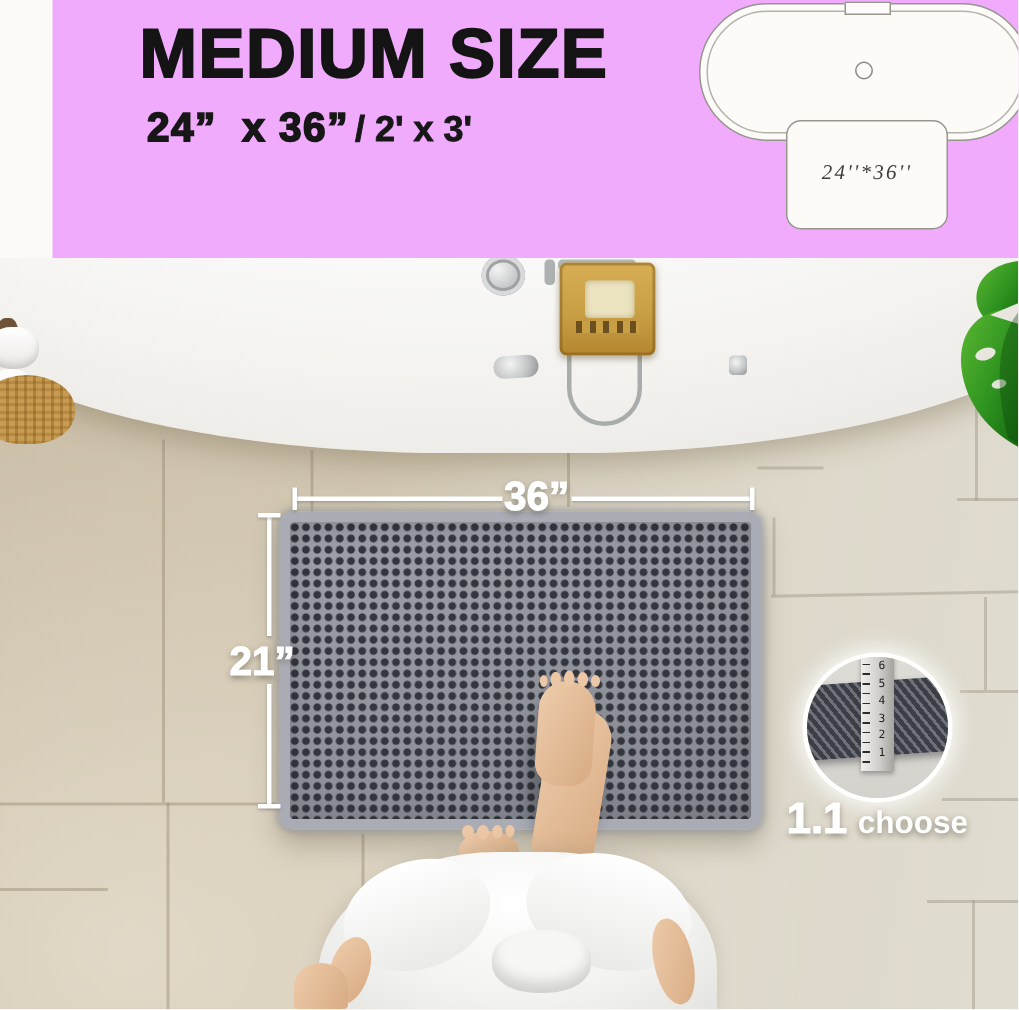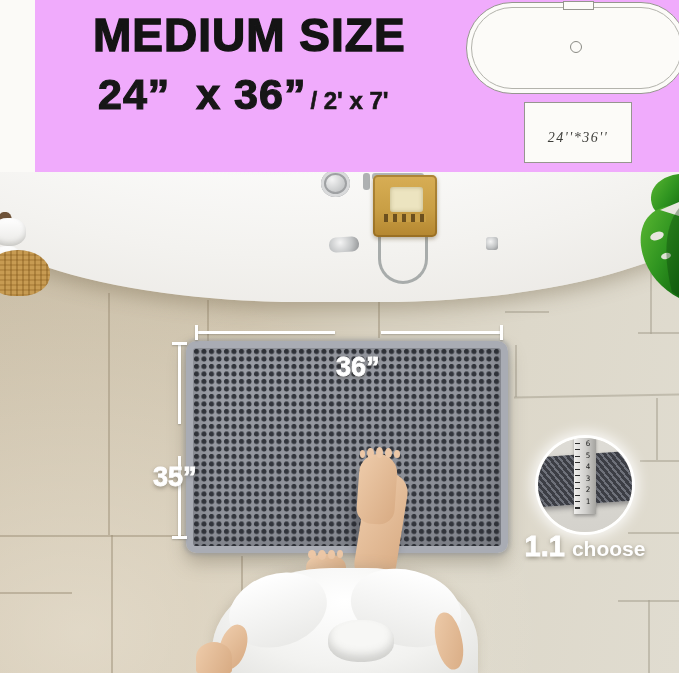--- a/index.html
+++ b/index.html
@@ -4,41 +4,41 @@
 <style>
   html,body{margin:0;padding:0;background:#ffffff;}
   .stage{position:relative;width:679px;height:673px;overflow:hidden;background:#fbfaf7;
          font-family:"Liberation Sans",sans-serif;}
 
   
   .header{position:absolute;left:0;top:0;width:679px;height:172px;background:#f0abfc;z-index:10;margin-left:35px;}
   .title{position:absolute;left:58px;top:10px;font-size:46px;line-height:1.1;font-weight:900;
          color:#141414;letter-spacing:1px;-webkit-text-stroke:1.4px #141414;}
   .size-row{position:absolute;left:63px;top:70px;display:flex;align-items:baseline;}
-  .size-primary{font-size:43px;font-weight:900;color:#171717;-webkit-text-stroke:1.2px #171717;
+  .size-primary{font-size:27px;font-weight:900;color:#171717;-webkit-text-stroke:1.2px #171717;
                 white-space:pre;letter-spacing:1px;}
   .size-secondary{font-size:24px;font-weight:800;color:#171717;margin-left:4px;white-space:pre;
                   -webkit-text-stroke:0.6px #171717;}
   .subtitle{position:absolute;left:64px;top:128px;font-size:19px;font-weight:800;color:#161616;}
 
   
   .tub-diagram{position:absolute;left:431px;top:2px;width:221px;height:92px;border:1.5px solid #96968f;
                border-radius:46px;background:#fcfbf8;box-sizing:border-box;}
   .tub-diagram-inner{position:absolute;left:4px;top:4px;right:4px;bottom:4px;border:1px solid #b3b3ac;
                      border-radius:41px;}
   .tub-notch{position:absolute;left:96px;top:-2px;width:31px;height:9px;background:#fcfbf8;
              border:1px solid #96968f;box-sizing:border-box;}
   .tub-drain{position:absolute;left:103px;top:38px;width:12px;height:12px;border:1.4px solid #8a8a84;
              border-radius:50%;box-sizing:border-box;}
   .diagram-label{position:absolute;left:0;width:100%;text-align:center;
                  font-family:"Liberation Serif",serif;font-style:italic;font-size:14px;
                  color:#3e3e3a;letter-spacing:1.5px;}
   .tub-diagram .diagram-label{top:52px;}
-  .mat-diagram{position:absolute;left:489px;top:102px;width:108px;height:61px;border:1.5px solid #96968f;
-               border-radius:0;background:#fcfbf8;box-sizing:border-box;}
+  .mat-diagram{position:absolute;left:489px;top:80px;width:108px;height:73px;border:1.5px solid #96968f;
+               border-radius:10px;background:#fcfbf8;box-sizing:border-box;}
   .mat-diagram .diagram-label{top:27px;}
 
   
   .photo{position:absolute;left:0;top:172px;width:679px;height:501px;overflow:hidden;
          background:linear-gradient(100deg,#cbbfa8 0%,#cfc4ae 35%,#d7d0bf 52%,#ddd8ca 72%,#e0dcd0 100%);}
   .floor-light{position:absolute;left:0;top:0;width:100%;height:100%;
                background:radial-gradient(ellipse at 12% 92%,rgba(255,250,240,.4),rgba(255,250,240,0) 55%);z-index:1;}
   .grout{position:absolute;background:rgba(150,138,114,.45);z-index:2;}
   .grout.v{width:2px;} .grout.h{height:2px;}
   .grout.cool{background:rgba(168,163,146,.55);}
@@ -86,21 +86,21 @@
        border:7px solid #a9acb4;border-radius:10px;
        background:
          radial-gradient(circle at 3.5px 3.5px,#33363d 2.3px,rgba(0,0,0,0) 2.9px),
          linear-gradient(160deg,#9ea1a9,#84878f);
        background-size:7.5px 7.5px,100% 100%;
        box-shadow:inset 0 0 22px rgba(0,0,0,.18), 0 0 4px 2px rgba(140,143,150,.55), 0 10px 18px rgba(100,92,75,.35);}
 
   
   .dim{position:absolute;background:#ffffff;z-index:8;box-shadow:0 1px 2px rgba(80,80,75,.35);}
   .dim-label{position:absolute;z-index:9;color:#ffffff;font-weight:900;font-size:27px;
-             -webkit-text-stroke:0.8px #ffffff;text-shadow:0 2px 4px rgba(70,65,55,.55);margin-top:36px;}
+             -webkit-text-stroke:0.8px #ffffff;text-shadow:0 2px 4px rgba(70,65,55,.55);}
 
   
   .skin{background:linear-gradient(115deg,#eeccab,#d8ab83);}
   .foot-shadow{position:absolute;left:350px;top:292px;width:52px;height:104px;border-radius:50%;
                background:rgba(25,27,33,.30);filter:blur(5px);z-index:6;}
   .leg{position:absolute;left:360px;top:300px;width:42px;height:112px;border-radius:20px;z-index:7;transform:rotate(9deg);}
   .foot{position:absolute;left:358px;top:282px;width:38px;height:70px;border-radius:19px 19px 15px 15px;z-index:7;transform:rotate(4deg);}
   .toes{position:absolute;left:360px;top:274px;width:40px;height:12px;display:flex;gap:2px;align-items:flex-end;z-index:7;}
   .toe{background:#ecc7a6;border-radius:50%;}
   .foot2{position:absolute;left:306px;top:382px;width:40px;height:26px;border-radius:50% 50% 40% 40%;z-index:7;}
@@ -140,21 +140,21 @@
 </style>
 </head>
 <body>
 
 <div class="stage">
 
   <div class="header">
     <div class="title">MEDIUM SIZE</div>
     <div class="size-row">
       <span class="size-primary">24”  x 36”</span>
-      <span class="size-secondary">/ 2' x 7'</span>
+      <span class="size-secondary">/ 2' x 3'</span>
     </div>
 
     <div class="tub-diagram">
       <div class="tub-diagram-inner"></div>
       <div class="tub-notch"></div>
       <div class="tub-drain"></div>
     </div>
     <div class="mat-diagram">
       <div class="diagram-label">24''*36''</div>
     </div>
@@ -222,21 +222,21 @@
     <div class="dim" style="left:197px;top:159px;width:138px;height:3px;"></div>
     <div class="dim" style="left:381px;top:159px;width:121px;height:3px;"></div>
     <div class="dim" style="left:195px;top:153px;width:3px;height:15px;"></div>
     <div class="dim" style="left:500px;top:153px;width:3px;height:15px;"></div>
     <div class="dim-label" style="left:336px;top:144px;">36”</div>
 
     <div class="dim" style="left:178px;top:172px;width:3px;height:80px;"></div>
     <div class="dim" style="left:178px;top:284px;width:3px;height:82px;"></div>
     <div class="dim" style="left:172px;top:170px;width:15px;height:3px;"></div>
     <div class="dim" style="left:172px;top:364px;width:15px;height:3px;"></div>
-    <div class="dim-label" style="left:153px;top:254px;">35”</div>
+    <div class="dim-label" style="left:153px;top:254px;">21”</div>
 
     <div class="foot-shadow"></div>
     <div class="leg skin"></div>
     <div class="foot skin"></div>
     <div class="toes">
       <span class="toe" style="width:6px;height:8px;"></span>
       <span class="toe" style="width:7px;height:10px;"></span>
       <span class="toe" style="width:8px;height:11px;"></span>
       <span class="toe" style="width:8px;height:10px;"></span>
       <span class="toe" style="width:7px;height:8px;"></span>

